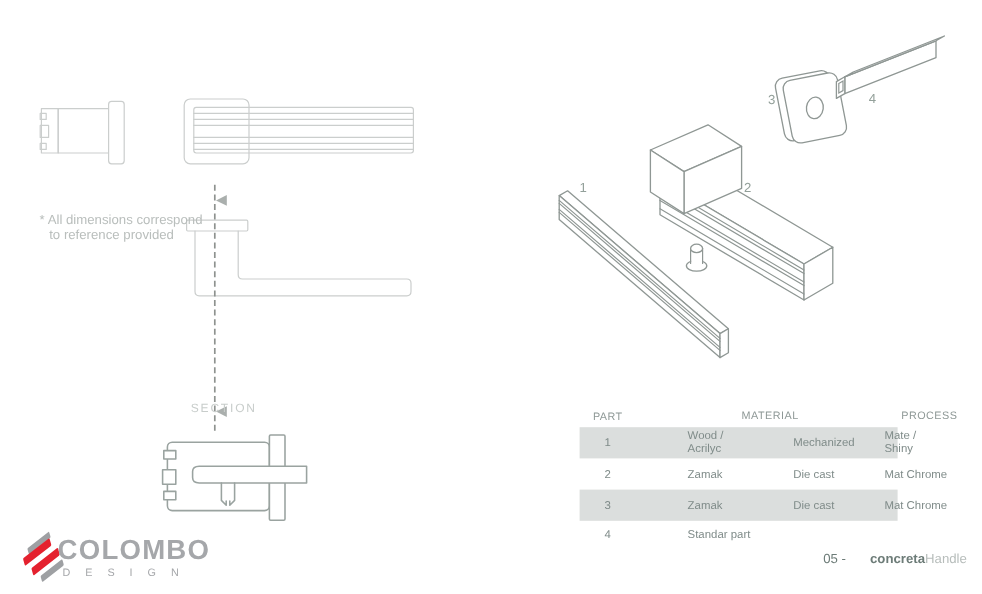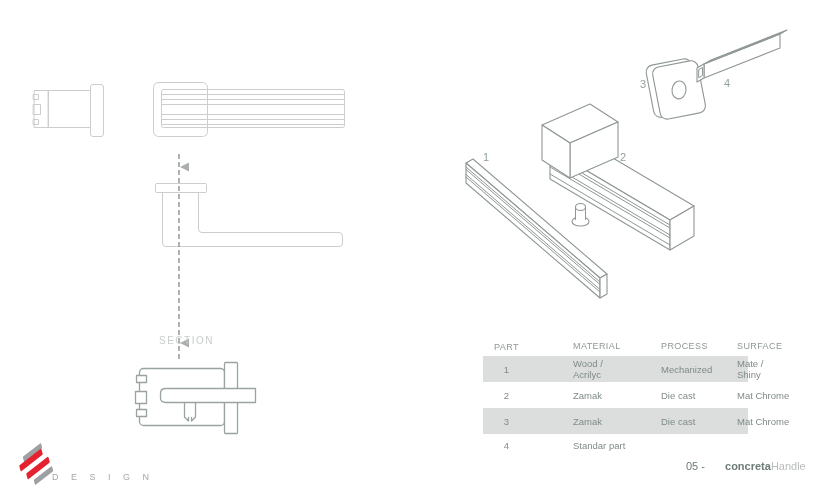--- a/index.html
+++ b/index.html
@@ -21,21 +21,21 @@
 
   
   .note{position:absolute;left:33px;top:179px;font-size:11px;line-height:11.5px;color:#b9bebc;}
   .note .l2{padding-left:8px;}
   .section-label{position:absolute;left:159px;top:335px;font-size:10px;letter-spacing:1.5px;color:#c8cdcb;}
   .part-num{position:absolute;font-size:11px;color:#93a09a;}
 
   
   .spec-table{position:absolute;left:483px;top:337px;width:265px;font-size:9.5px;color:#7f8b89;}
   .t-row{display:flex;align-items:center;}
-  .t-head{height:19px;font-size:9px;color:#8e9896;letter-spacing:.4px;}
+  .t-head{height:19px;font-size:9px;color:#8e9896;letter-spacing:.4px;gap:45px;}
   .t-body{height:26px;}
   .t-body.shaded{background:#dbdedd;}
   .t-last{height:22px;}
   .c1{width:47px;text-align:center;flex:none;}
   .c2{width:82px;padding-left:6px;flex:none;white-space:pre-line;line-height:11px;margin-left:37px;}
   .c3{width:70px;padding-left:6px;flex:none;white-space:pre-line;line-height:11px;}
   .c4{width:54px;padding-left:6px;flex:none;white-space:pre-line;line-height:11px;}
 
   
   .footer{position:absolute;left:686px;top:460px;font-size:11px;color:#6d7c78;white-space:nowrap;}
@@ -142,20 +142,24 @@
 
       <g>
         <polygon class="il" points="704,64 780,34 780,48 704,78"></polygon>
         <polygon class="il" points="704,64 711,60 787,30 780,34"></polygon>
         <polygon class="il" points="697,68 704,64 704,78 697,82"></polygon>
         <polygon class="iln nofill" points="699,69.5 702.5,67.5 702.5,75.5 699,77.5"></polygon>
       </g>
     </g>
   </svg>
 
+  <div class="note">
+    <div class="l1">* All dimensions correspond</div>
+    <div class="l2">to reference provided</div>
+  </div>
 
   <div class="section-label">SECTION</div>
 
   <div class="part-num" style="left:483px;top:151px;">1</div>
   <div class="part-num" style="left:620px;top:151px;">2</div>
   <div class="part-num" style="left:640px;top:78px;">3</div>
   <div class="part-num" style="left:724px;top:77px;">4</div>
 
   <div class="spec-table">
     <div class="t-row t-head">
@@ -196,16 +200,17 @@
     <span>05 - </span><span class="name">concreta</span><span class="type">Handle</span>
   </div>
 
   <div class="logo">
     <div class="logo-mark">
       <div class="stripe s1"></div>
       <div class="stripe s2"></div>
       <div class="stripe s3"></div>
       <div class="stripe s4"></div>
     </div>
+    <div class="logo-brand">COLOMBO</div>
     <div class="logo-sub">DESIGN</div>
   </div>
 
 </div>
 
 </body></html>

